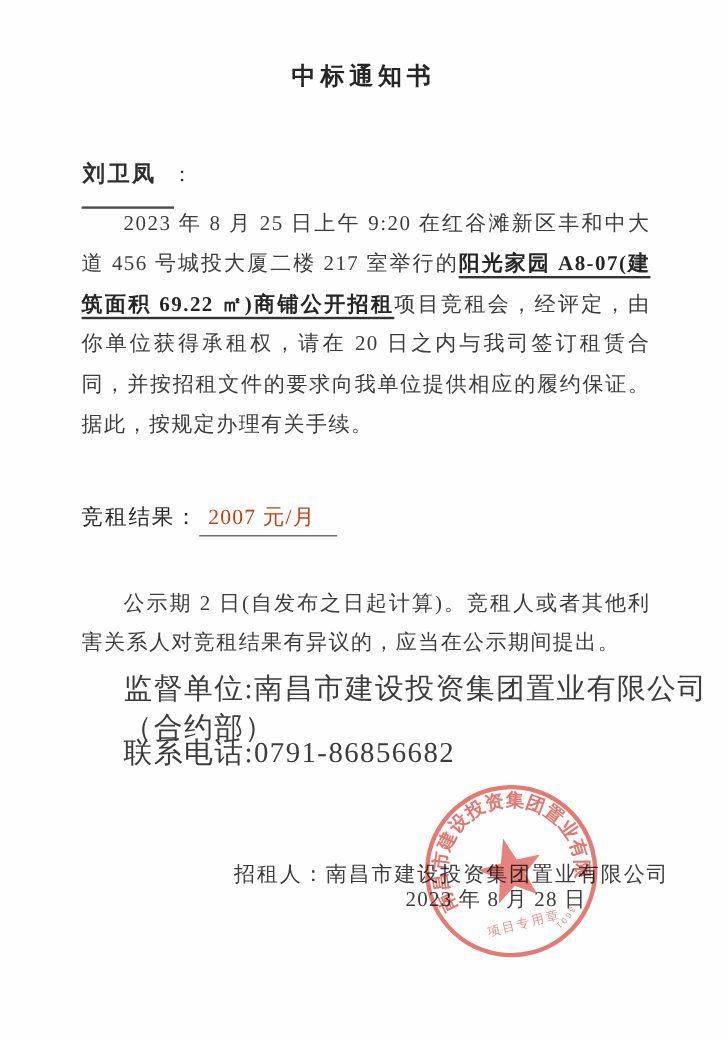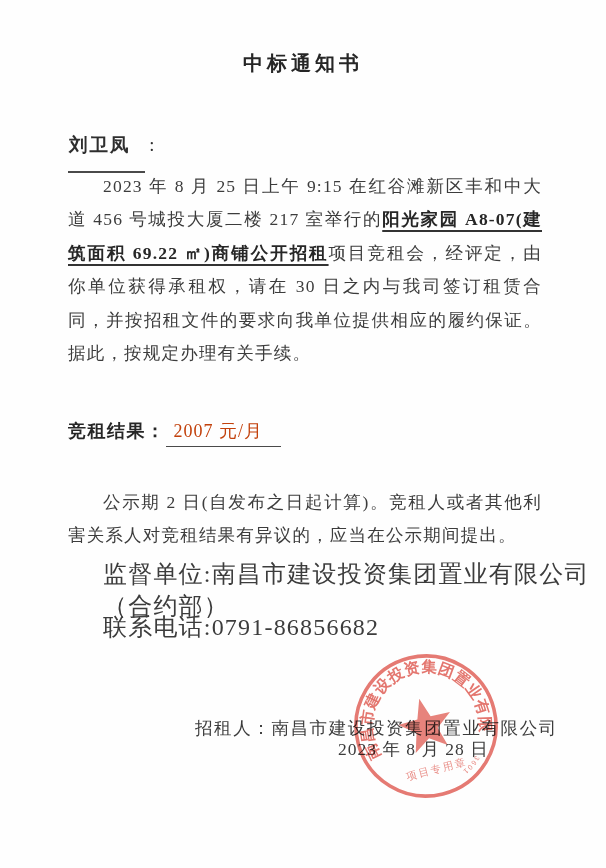--- a/index.html
+++ b/index.html
@@ -61,21 +61,21 @@
     text-decoration-color: #333333;
   }
   .result-line {
     position: absolute;
     left: 68px;
     top: 419px;
     margin: 0;
     font-size: 18px;
   }
   .result-label {
-    font-weight: 700;
+    font-weight: 400;
     color: #262626;
     letter-spacing: 1.5px;
   }
   .result-value {
     display: inline-block;
     border-bottom: 1.8px solid #4a4a4a;
     padding: 0 18px 3px 8px;
     letter-spacing: 1px;
     color: #c2410c;
   }
@@ -123,21 +123,21 @@
 </style>
 </head>
 <body>
 
 <div class="page">
 
   <h1 class="title">中标通知书</h1>
 
   <p class="greeting"><span class="name">刘卫凤</span><span> :</span></p>
 
-  <p class="body-text para1"><span>2023 年 8 月 25 日上午 9:15 在红谷滩新区丰和中大道 456 号城投大厦二楼 217 室举行的</span><span class="highlight">阳光家园 A8-07(建筑面积 69.22 ㎡)商铺公开招租</span><span>项目竞租会，经评定，由你单位获得承租权，请在 30 日之内与我司签订租赁合同，并按招租文件的要求向我单位提供相应的履约保证。据此，按规定办理有关手续。</span></p>
+  <p class="body-text para1"><span>2023 年 8 月 25 日上午 9:20 在红谷滩新区丰和中大道 456 号城投大厦二楼 217 室举行的</span><span class="highlight">阳光家园 A8-07(建筑面积 69.22 ㎡)商铺公开招租</span><span>项目竞租会，经评定，由你单位获得承租权，请在 20 日之内与我司签订租赁合同，并按招租文件的要求向我单位提供相应的履约保证。据此，按规定办理有关手续。</span></p>
 
   <p class="result-line"><span class="result-label">竞租结果：</span><span class="result-value">2007 元/月</span></p>
 
   <p class="body-text para2">公示期 2 日(自发布之日起计算)。竞租人或者其他利害关系人对竞租结果有异议的，应当在公示期间提出。</p>
 
   <p class="supervisor-line">监督单位:南昌市建设投资集团置业有限公司（合约部）</p>
 
   <p class="phone-line">联系电话:0791-86856682</p>
 
   <p class="signer-line"><span>招租人：</span><span>南昌市建设投资集团置业有限公司</span></p>

